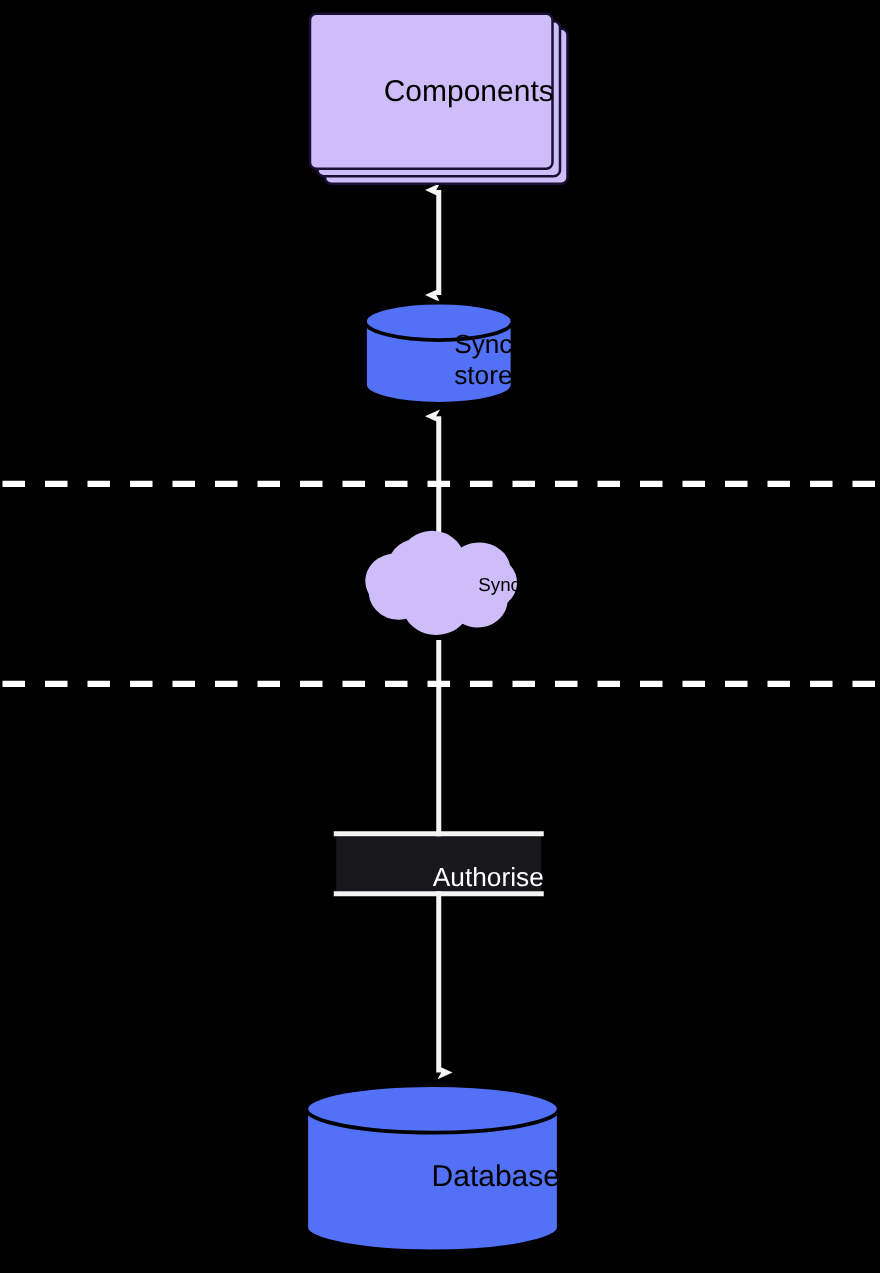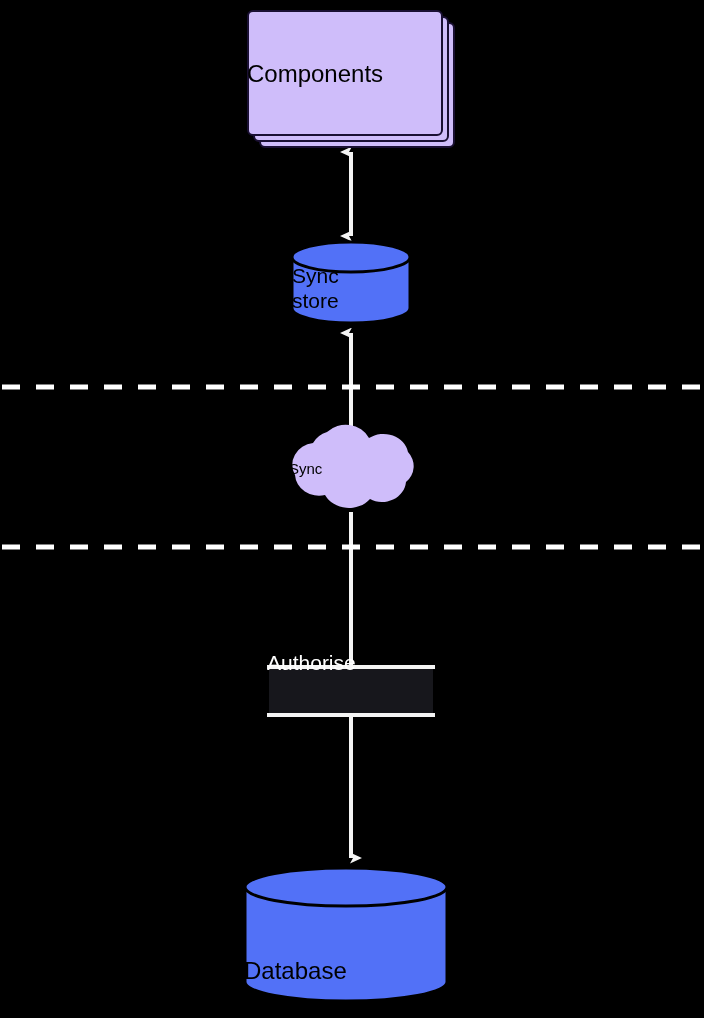--- a/index.html
+++ b/index.html
@@ -16,21 +16,21 @@
   }
   #diagram-canvas {
     position: absolute;
     top: 0;
     left: 0;
     width: 704px;
     height: 1018px;
   }
   .node-label {
     position: absolute;
-    text-align: left;
+    text-align: right;
     color: #000000;
     font-family: "Liberation Sans", sans-serif;
     font-weight: 400;
     pointer-events: none;
     white-space: pre-line;
   }
 
   
   #components-node {
     position: absolute;
@@ -67,33 +67,32 @@
   }
   #sync-label {
     left: 289px;
     top: 456px;
     width: 127px;
     font-size: 15px;
     line-height: 25px;
   }
   #authorise-label {
     left: 267px;
-    top: 650px;
+    top: 690px;
     width: 168px;
     font-size: 21px;
     line-height: 25px;
     color: #ffffff;
   }
   #database-label {
     left: 244px;
     top: 928px;
     width: 204px;
     font-size: 24px;
     line-height: 28px;
-    margin-top: 29px;
   }
 </style>
 </head>
 <body>
 
 <svg id="diagram-canvas" viewBox="0 0 704 1018" width="704" height="1018" xmlns="http://www.w3.org/2000/svg">
 
   <defs>
     <marker id="arrow-up" markerWidth="11" markerHeight="12" refX="5.5" refY="11" orient="auto-start-reverse" markerUnits="userSpaceOnUse">
       <path d="M5.5,0 L11,12 L5.5,9 L0,12 Z" fill="#f4f4f4"></path>

